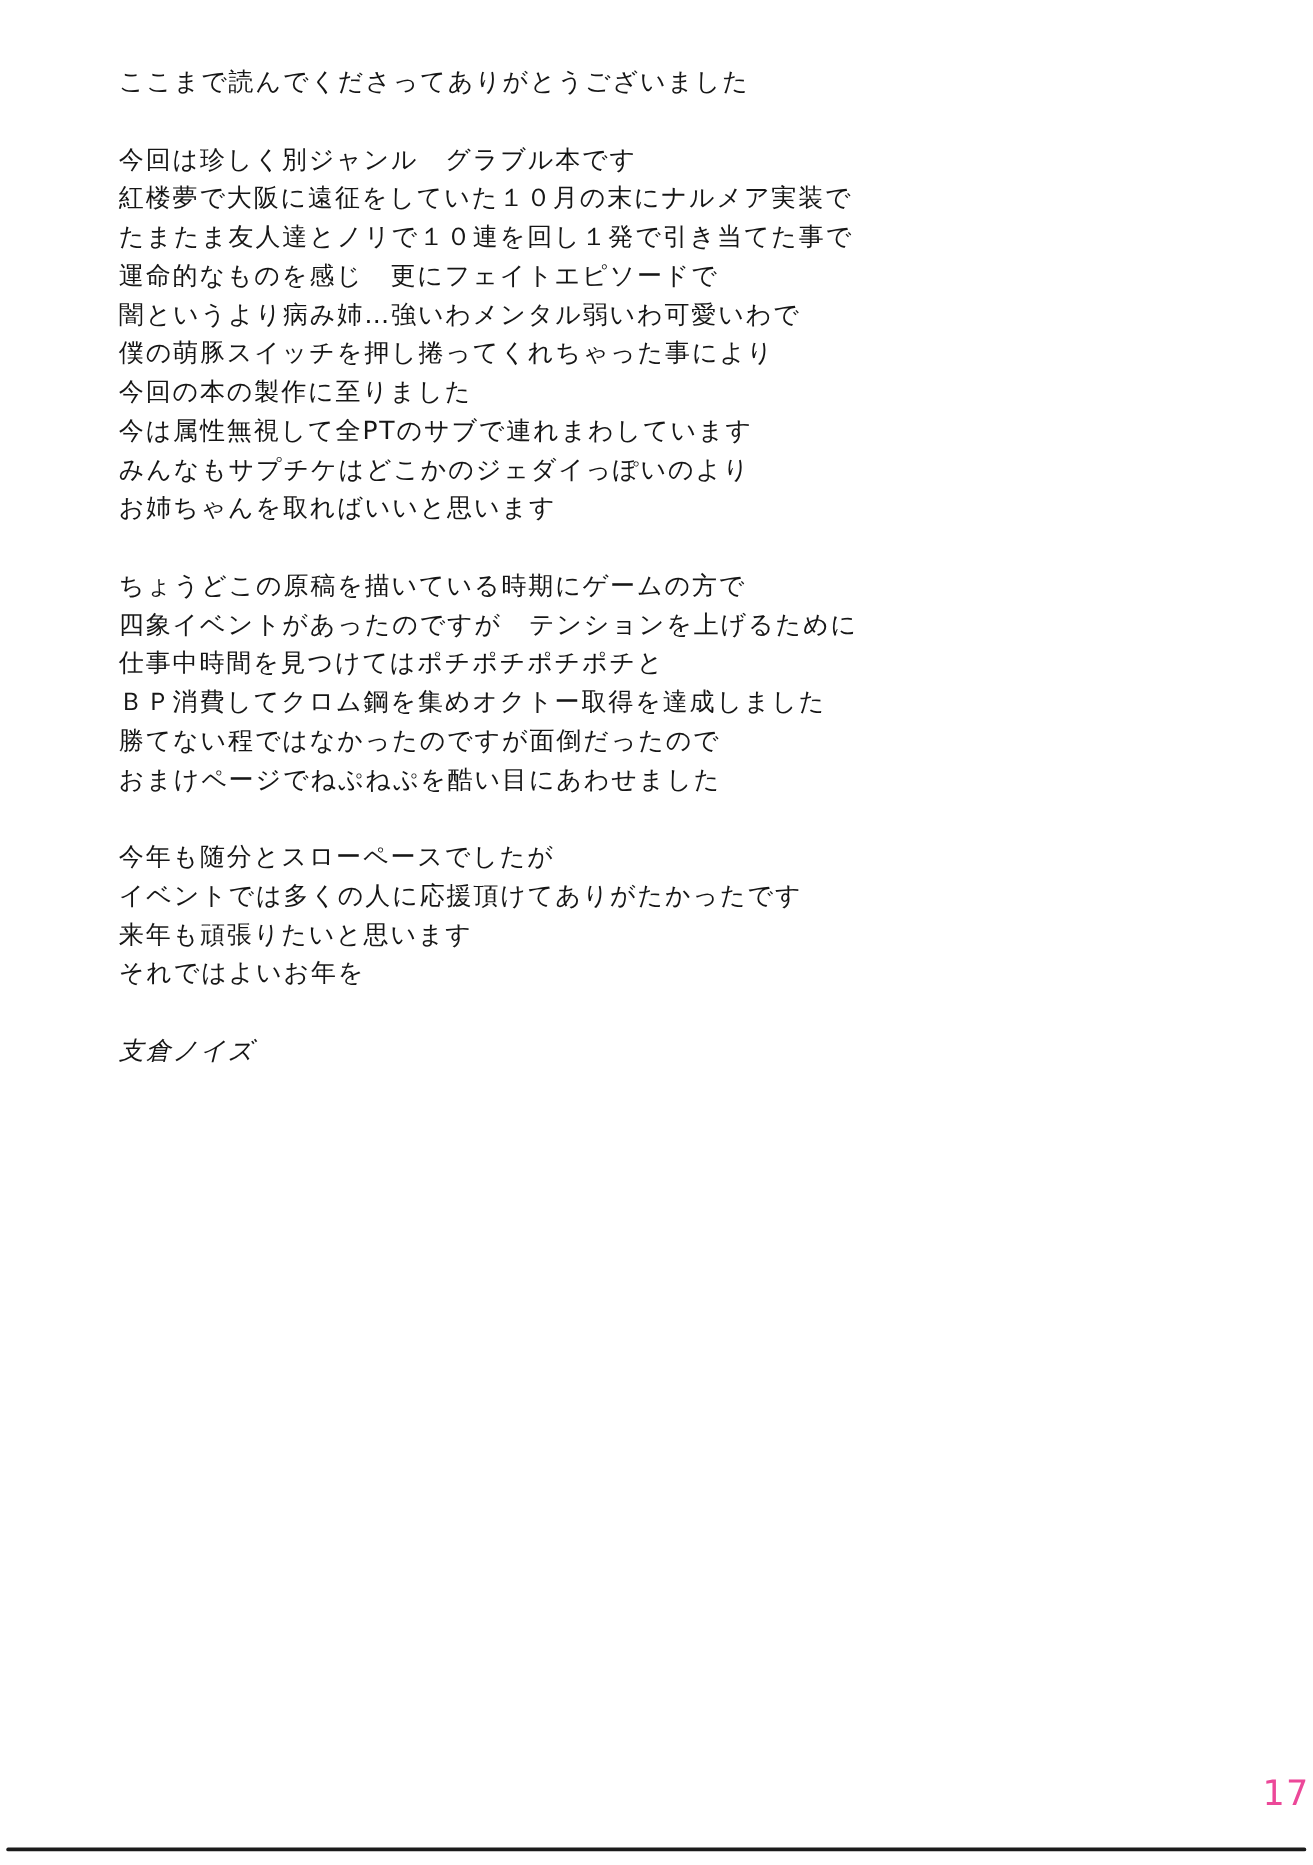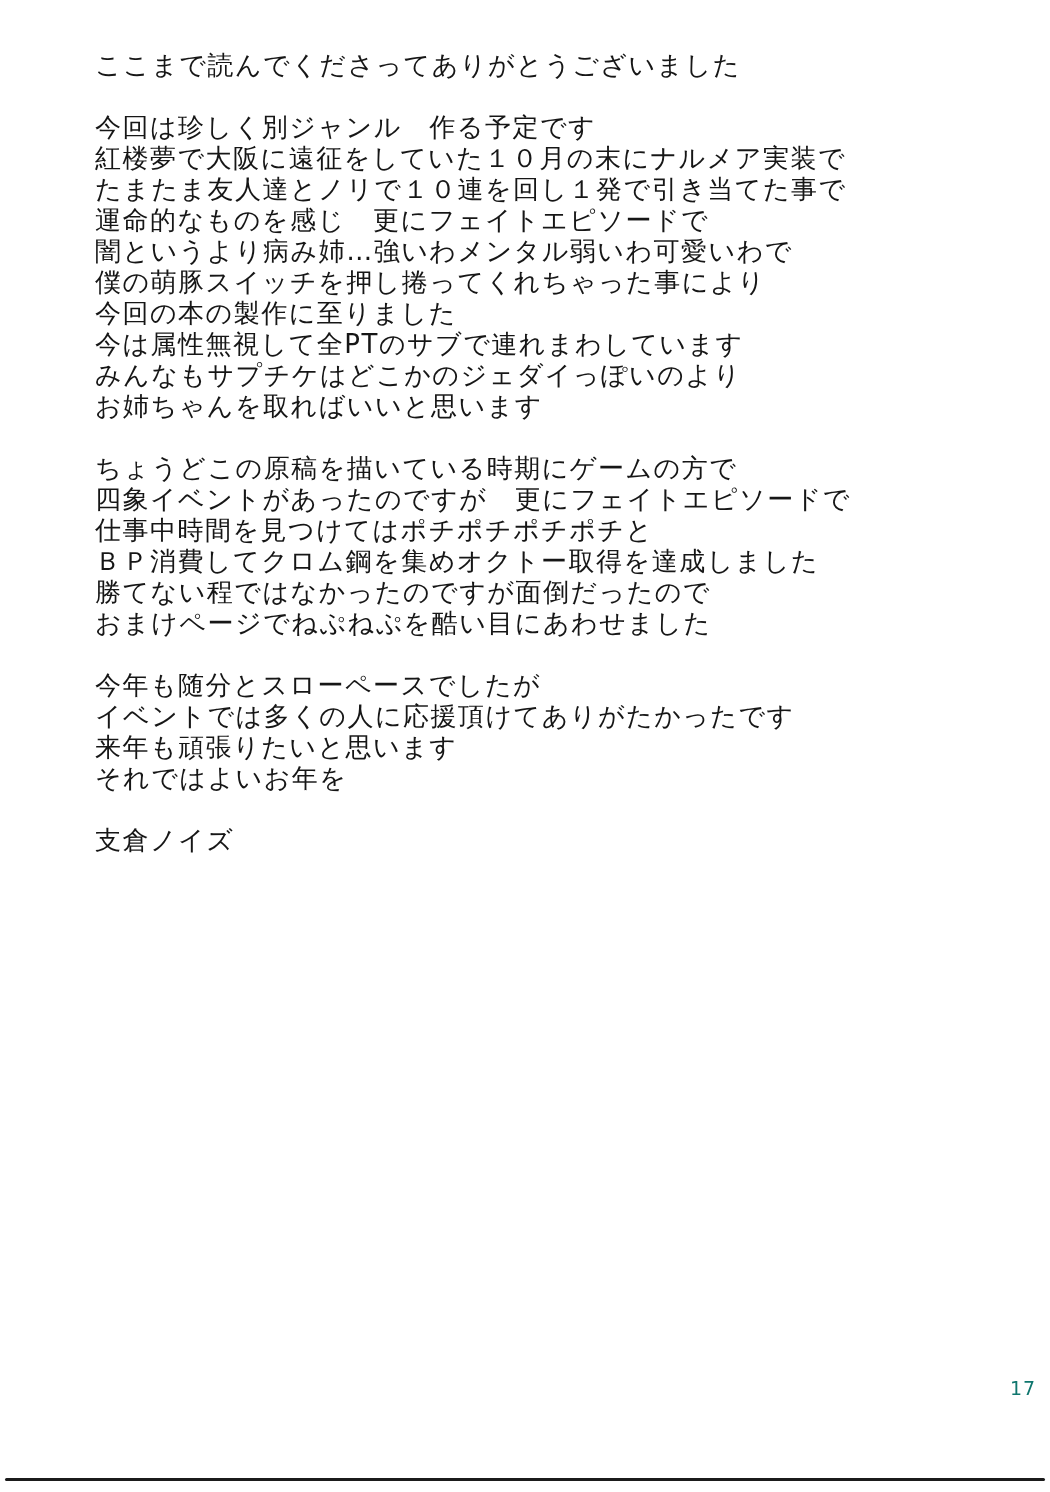--- a/index.html
+++ b/index.html
@@ -16,68 +16,69 @@
     font-family: "DejaVu Sans", sans-serif;
   }
   .afterword {
     position: absolute;
     left: 95px;
     top: 50px;
     width: 930px;
   }
   .afterword p {
     margin: 0 0 31px 0;
-    font-size: 26px;
+    font-size: 20px;
     line-height: 31px;
     letter-spacing: 1.5px;
     color: #161616;
     white-space: pre-line;
     font-weight: 400;
   }
   .afterword p:last-child {
     margin-bottom: 0;
+    font-style: italic;
   }
   .page-number {
     position: absolute;
     left: 1010px;
-    top: 1374px;
-    font-size: 19px;
+    top: 1421px;
+    font-size: 28px;
     line-height: 28px;
-    color: #0f766e;
+    color: #ec4899;
     letter-spacing: 1px;
   }
   .bottom-rule {
     position: absolute;
     left: 5px;
     top: 1478px;
     width: 1040px;
     height: 3px;
     background: #1b1b1b;
     border-radius: 2px;
   }
 </style>
 </head>
 <body>
 
 <div class="page">
 
   <div class="afterword">
     <p>ここまで読んでくださってありがとうございました</p>
-    <p>今回は珍しく別ジャンル　作る予定です
+    <p>今回は珍しく別ジャンル　グラブル本です
 紅楼夢で大阪に遠征をしていた１０月の末にナルメア実装で
 たまたま友人達とノリで１０連を回し１発で引き当てた事で
 運命的なものを感じ　更にフェイトエピソードで
 闇というより病み姉…強いわメンタル弱いわ可愛いわで
 僕の萌豚スイッチを押し捲ってくれちゃった事により
 今回の本の製作に至りました
 今は属性無視して全PTのサブで連れまわしています
 みんなもサプチケはどこかのジェダイっぽいのより
 お姉ちゃんを取ればいいと思います</p>
     <p>ちょうどこの原稿を描いている時期にゲームの方で
-四象イベントがあったのですが　更にフェイトエピソードで
+四象イベントがあったのですが　テンションを上げるために
 仕事中時間を見つけてはポチポチポチポチと
 ＢＰ消費してクロム鋼を集めオクトー取得を達成しました
 勝てない程ではなかったのですが面倒だったので
 おまけページでねぷねぷを酷い目にあわせました</p>
     <p>今年も随分とスローペースでしたが
 イベントでは多くの人に応援頂けてありがたかったです
 来年も頑張りたいと思います
 それではよいお年を</p>
     <p>支倉ノイズ</p>
   </div>

